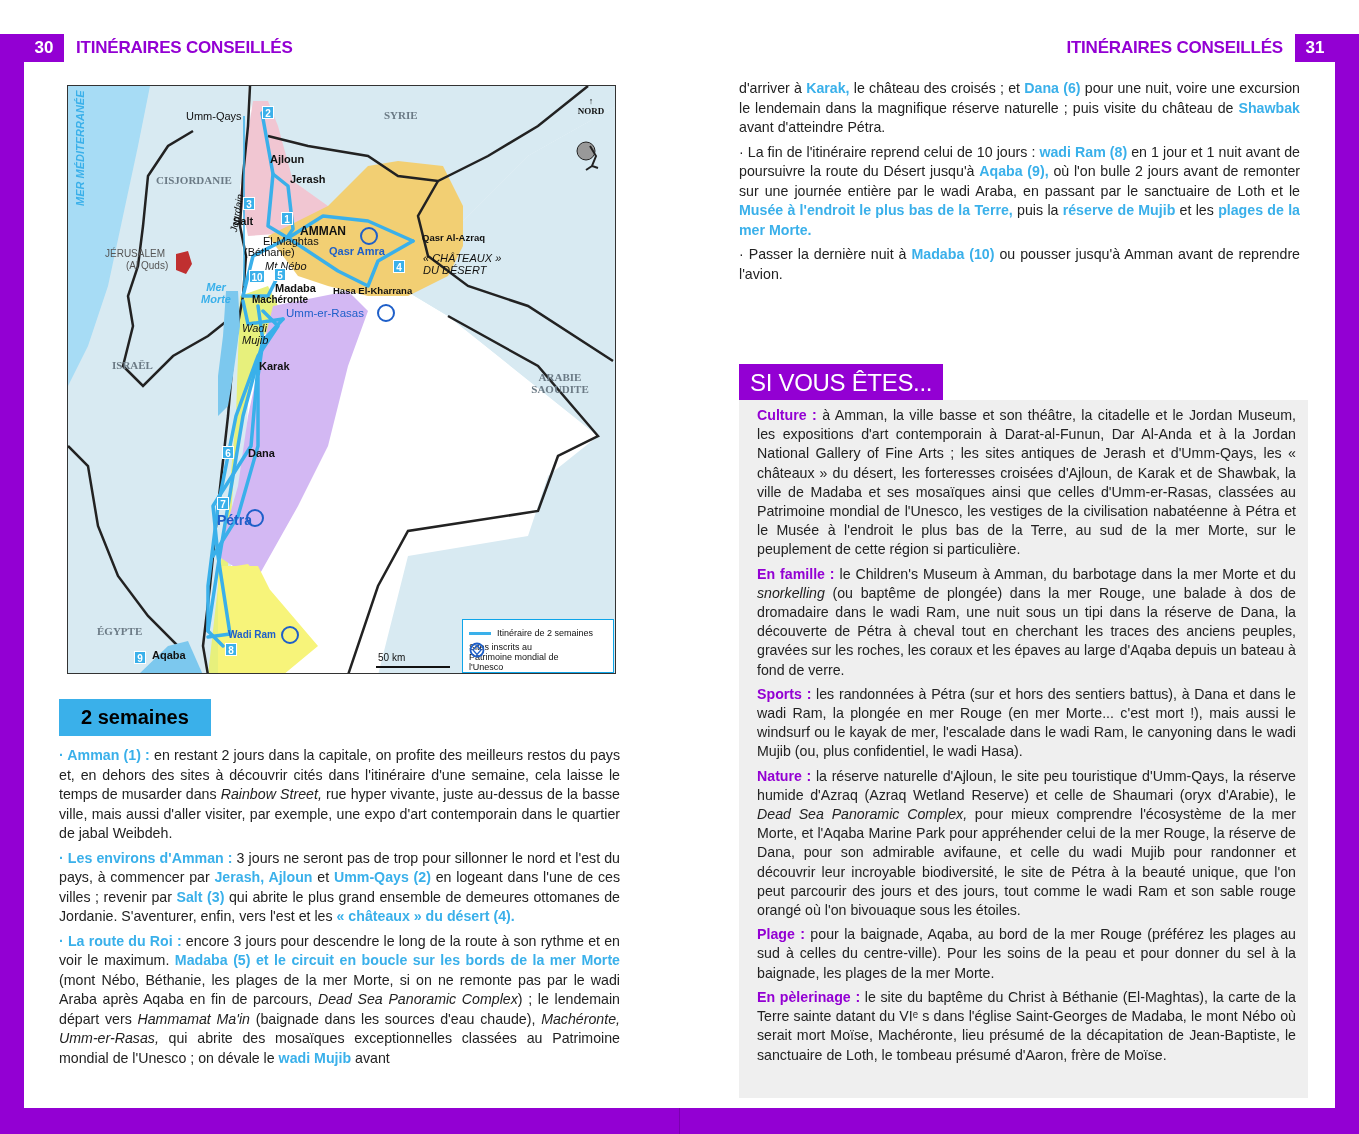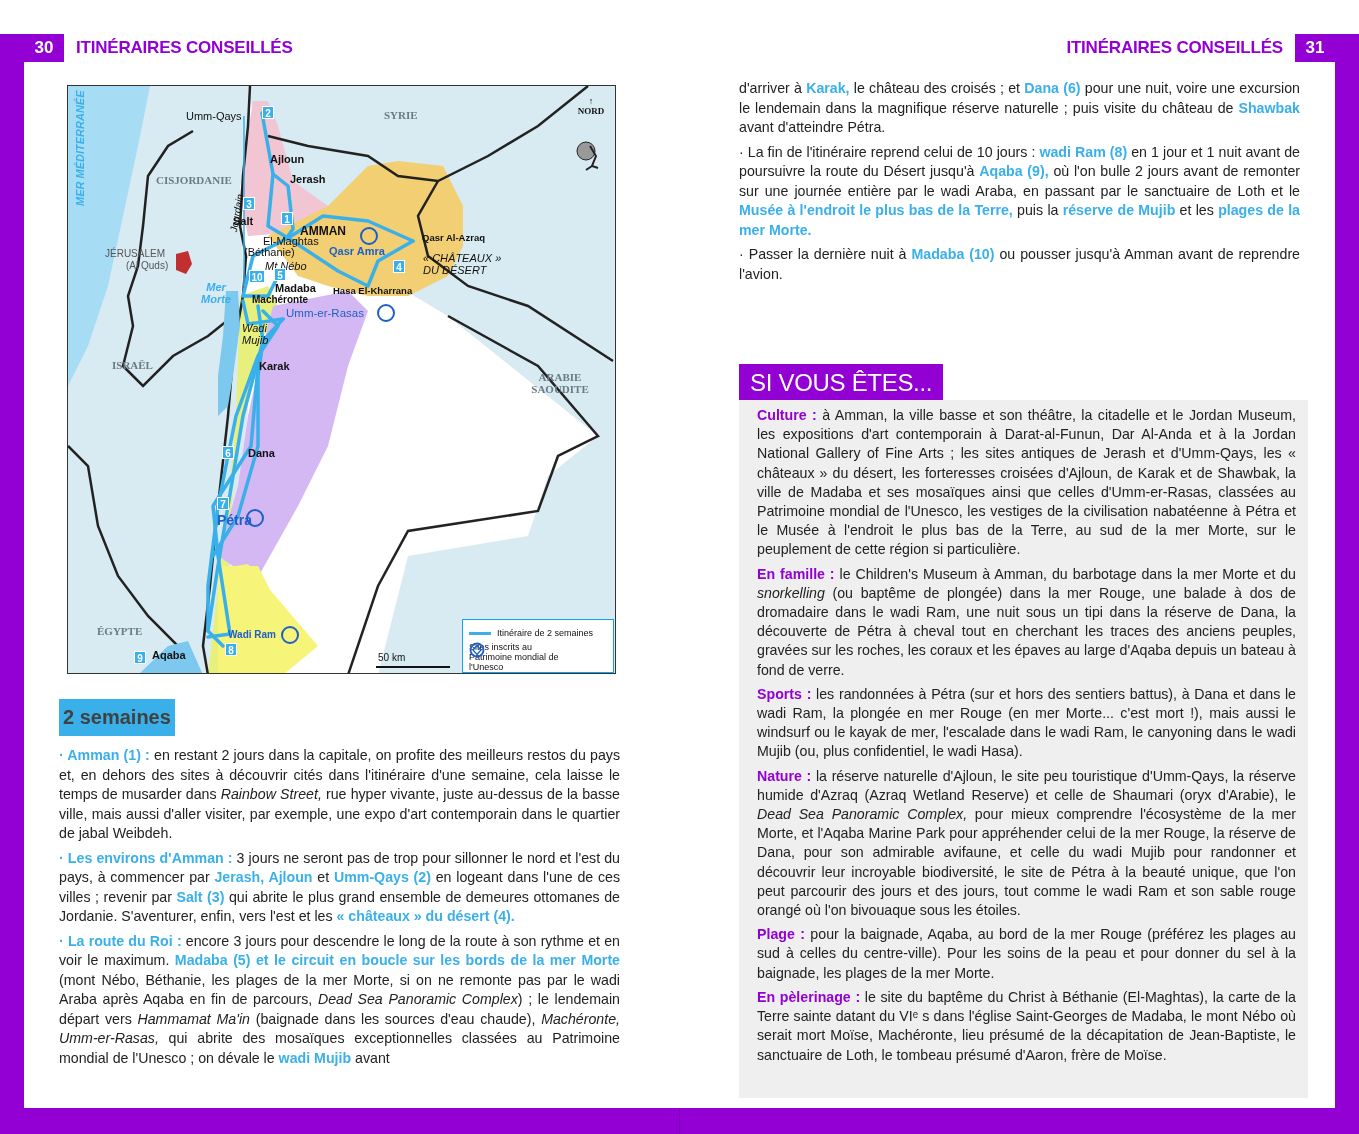--- a/index.html
+++ b/index.html
@@ -36,21 +36,21 @@
 
   
   .col { position: absolute; font-family: "Liberation Sans", sans-serif; font-size: 14.2px; line-height: 19.5px; color: #222; text-align: justify; }
   .col.left { left: 59px; top: 746px; width: 561px; }
   .col.right { left: 739px; top: 79px; width: 561px; }
   .col p { margin-bottom: 5px; }
   .hl { color: #3ab0ea; font-weight: bold; }
   .hlp { color: #9300d3; font-weight: bold; }
   .it { font-style: italic; }
 
-  .section-title { position: absolute; left: 59px; top: 699px; height: 37px; padding: 0 4px; background: #3ab0ea; color: #404040; font-weight: bold; font-size: 20px; line-height: 37px; }
+  .section-title { position: absolute; left: 59px; top: 699px; height: 37px; padding: 0 22px; background: #3ab0ea; color: #000000; font-weight: bold; font-size: 20px; line-height: 37px; }
   .box-title { position: absolute; left: 739px; top: 364px; height: 37px; padding: 0 11px; background: #9300d3; color: #fff; font-weight: normal; font-size: 24px; line-height: 37px; letter-spacing: -0.3px; }
   .box { position: absolute; left: 739px; top: 400px; width: 569px; height: 698px; background: #efefef; padding: 6px 12px 0 18px; font-size: 14.2px; line-height: 19.2px; text-align: justify; color: #222; }
   .box p { margin-bottom: 5px; }
 </style>
 </head>
 <body>
 
 <div class="purple bar-left"></div>
 <div class="purple bar-right"></div>
 <div class="purple bar-bottom"></div>

